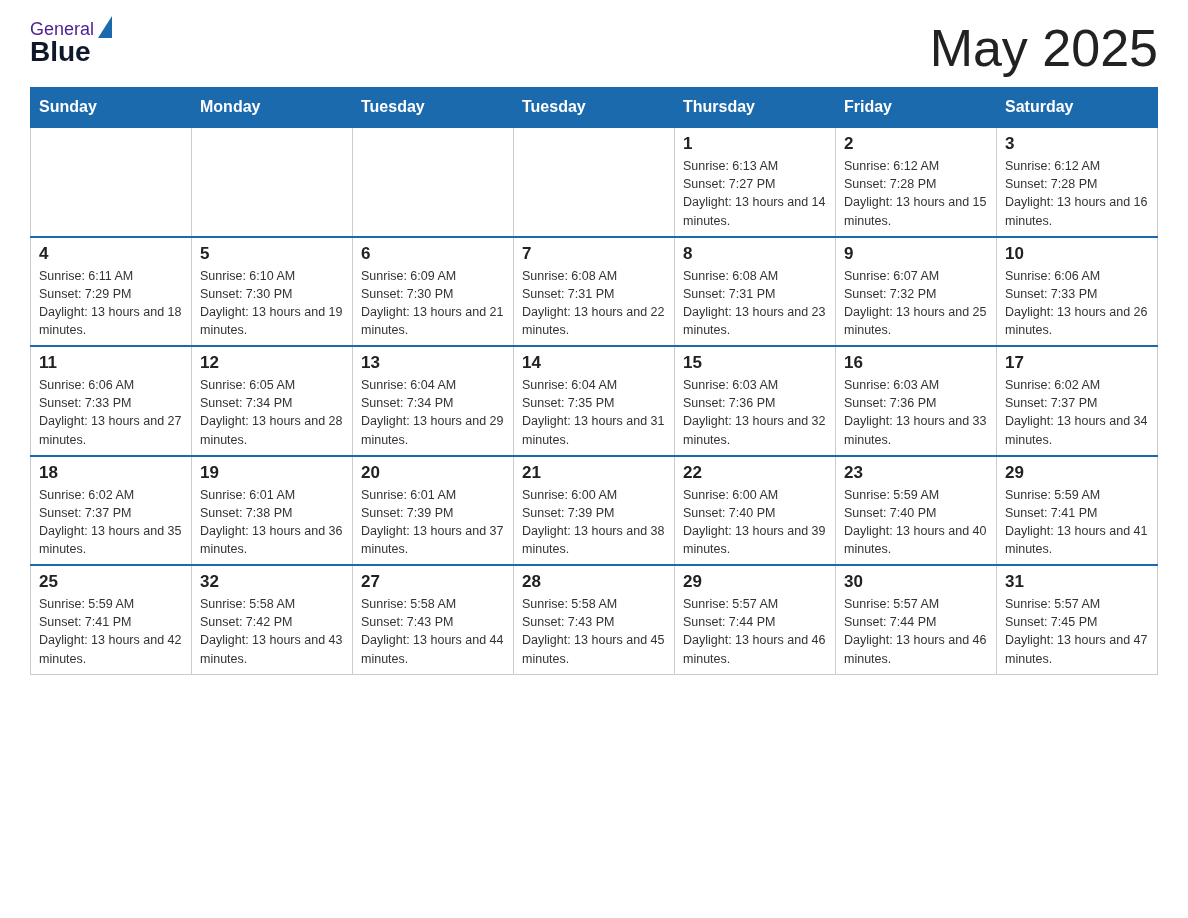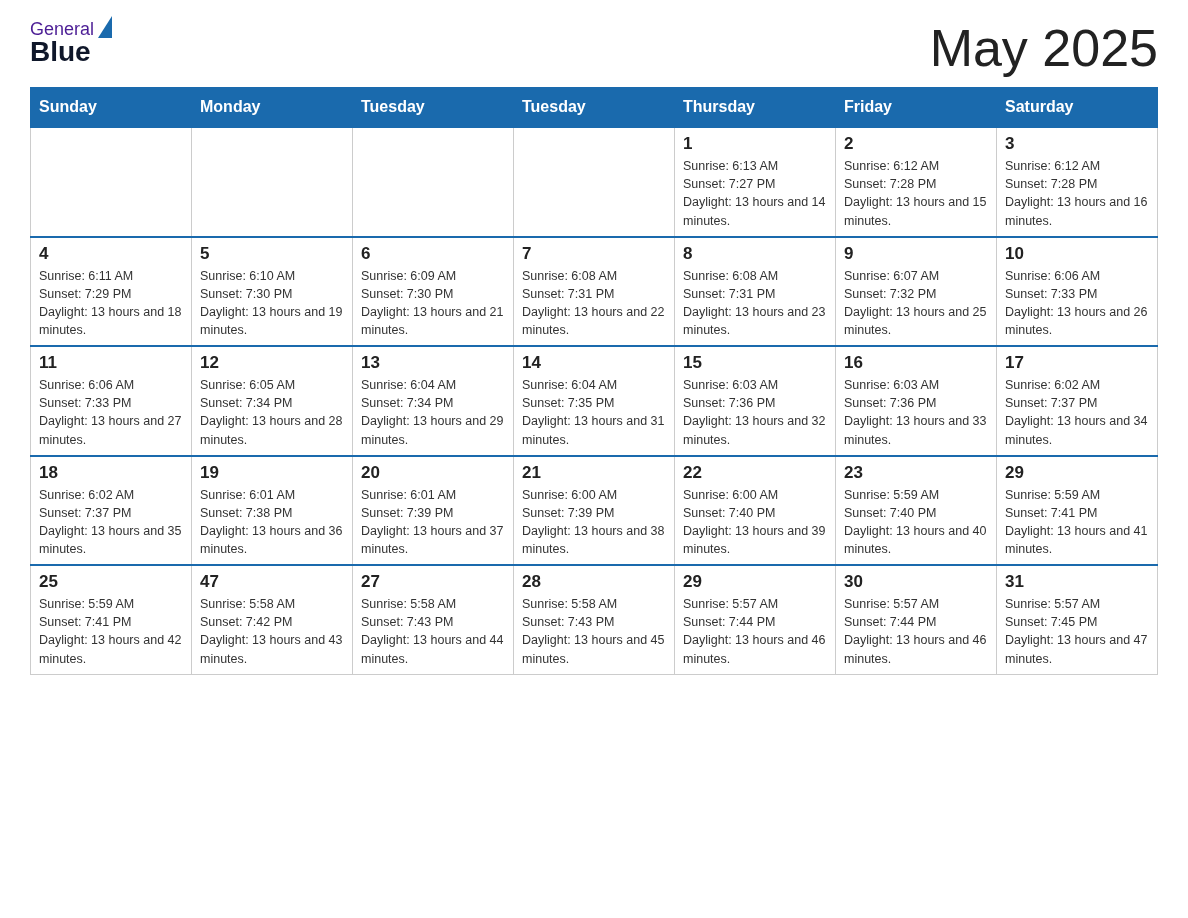--- a/index.html
+++ b/index.html
@@ -240,21 +240,21 @@
           <span class="day-num">29</span>
           <div class="day-info">Sunrise: 5:59 AM<br>Sunset: 7:41 PM<br>Daylight: 13 hours and 41 minutes.</div>
         </td>
       </tr>
       <tr>
         <td>
           <span class="day-num">25</span>
           <div class="day-info">Sunrise: 5:59 AM<br>Sunset: 7:41 PM<br>Daylight: 13 hours and 42 minutes.</div>
         </td>
         <td>
-          <span class="day-num">47</span>
+          <span class="day-num">32</span>
           <div class="day-info">Sunrise: 5:58 AM<br>Sunset: 7:42 PM<br>Daylight: 13 hours and 43 minutes.</div>
         </td>
         <td>
           <span class="day-num">27</span>
           <div class="day-info">Sunrise: 5:58 AM<br>Sunset: 7:43 PM<br>Daylight: 13 hours and 44 minutes.</div>
         </td>
         <td>
           <span class="day-num">28</span>
           <div class="day-info">Sunrise: 5:58 AM<br>Sunset: 7:43 PM<br>Daylight: 13 hours and 45 minutes.</div>
         </td>

